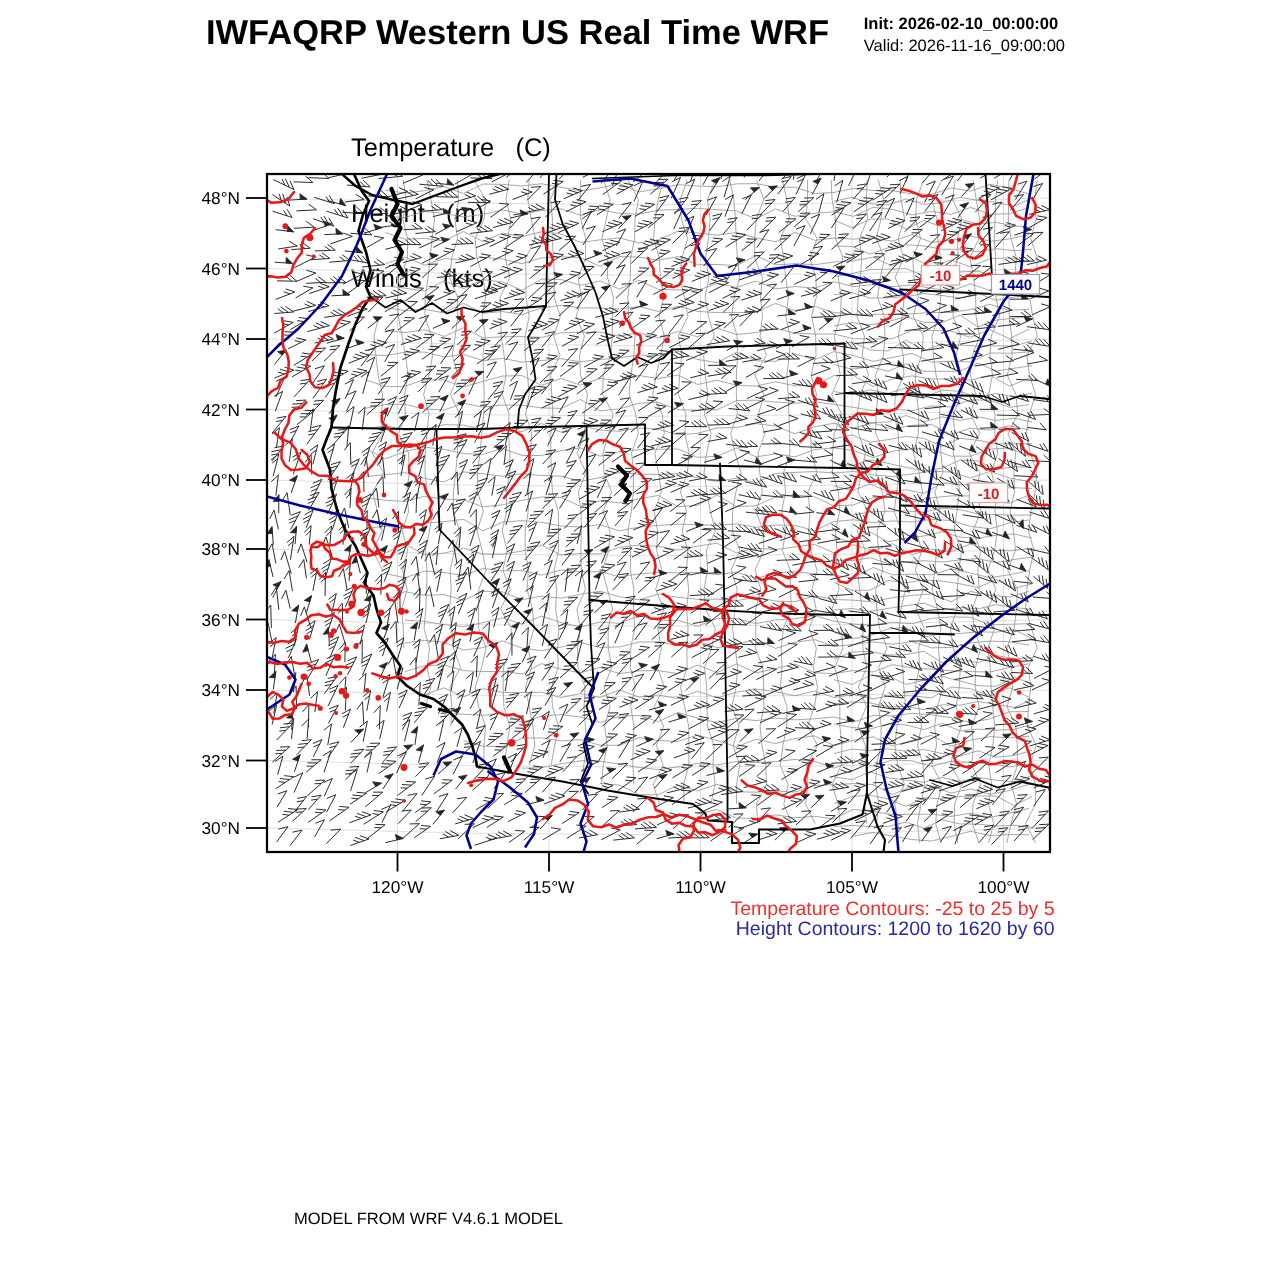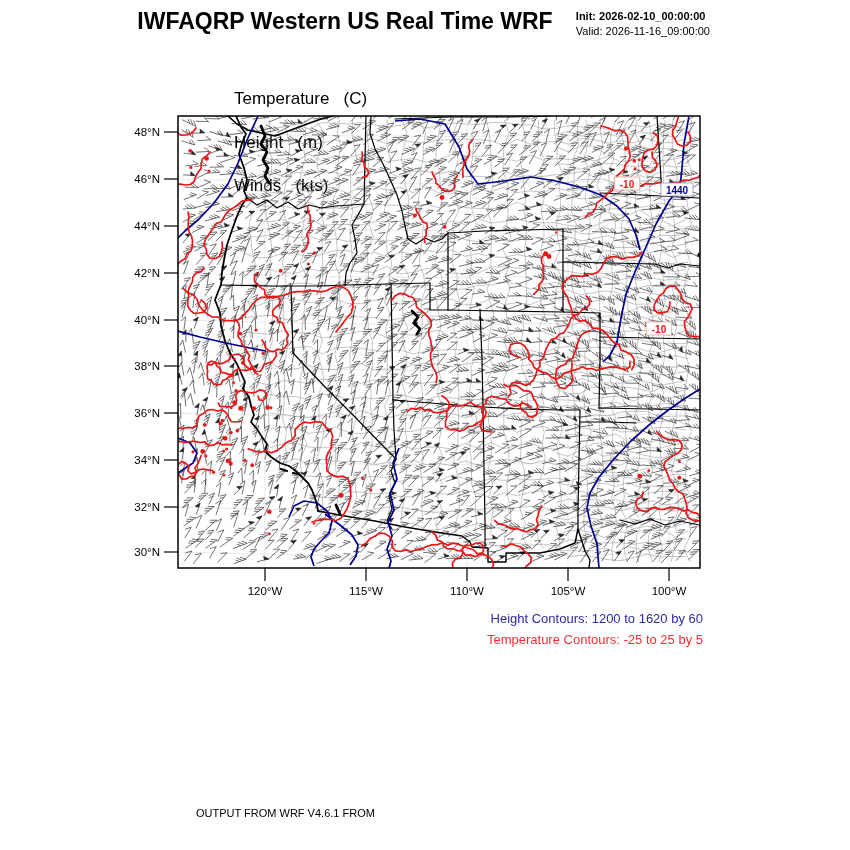--- a/index.html
+++ b/index.html
@@ -6,21 +6,21 @@
   .page{position:relative;width:850px;height:850px;background:#fff;overflow:hidden;
         font-family:"Liberation Sans",sans-serif;color:#000;}
   .title{position:absolute;top:8px;left:95px;width:500px;text-align:center;
          font-size:23px;font-weight:bold;}
   .hdr-right{position:absolute;top:9px;right:140px;text-align:left;font-size:11px;line-height:15px;}
   .hdr-right .init-line{font-weight:bold;}
   .var-legend{position:absolute;top:63px;left:196px;font-size:17px;line-height:14.5px;white-space:pre;margin-left:38px;}
   .map-svg{position:absolute;left:0;top:0;}
   .cleg{position:absolute;right:147px;text-align:right;font-size:13px;}
   .cleg-height{top:611px;}
-  .cleg-temp{top:632px;margin-left:28px;}
+  .cleg-temp{top:598px;margin-left:28px;}
   .footer{position:absolute;left:196px;top:806px;font-size:11px;line-height:14px;}
 </style>
 </head>
 <body>
 
 <div class="page">
 
   <div class="title">IWFAQRP Western US Real Time WRF</div>
 
   <div class="hdr-right">
@@ -253,16 +253,16 @@
         <text x="568" y="595" text-anchor="middle">105°W</text>
         <line x1="669" y1="568" x2="669" y2="581" stroke="#000" stroke-width="1.2"></line>
         <text x="669" y="595" text-anchor="middle">100°W</text>
       </g>
     </svg>
 
   <div class="cleg cleg-height" style="color: rgb(42, 42, 160);">Height Contours: 1200 to 1620 by 60</div>
   <div class="cleg cleg-temp" style="color: rgb(240, 48, 48);">Temperature Contours: -25 to 25 by 5</div>
 
   <div class="footer">
-    <div>OUTPUT FROM WRF V4.6.1 FROM</div>
+    <div>MODEL FROM WRF V4.6.1 MODEL</div>
   </div>
 
 </div>
 
 </body></html>

